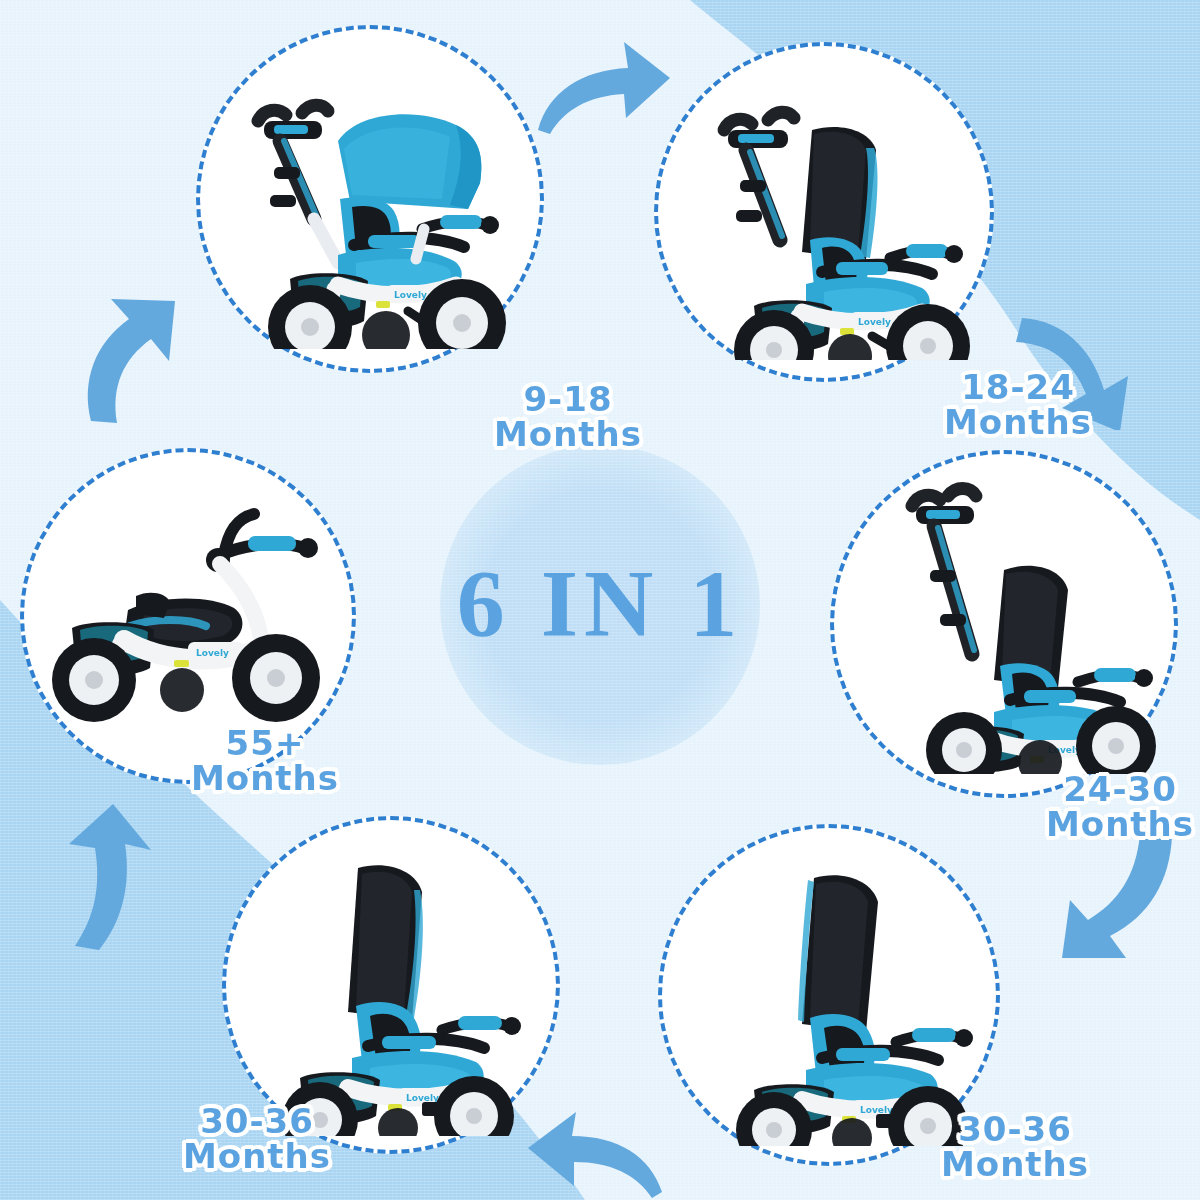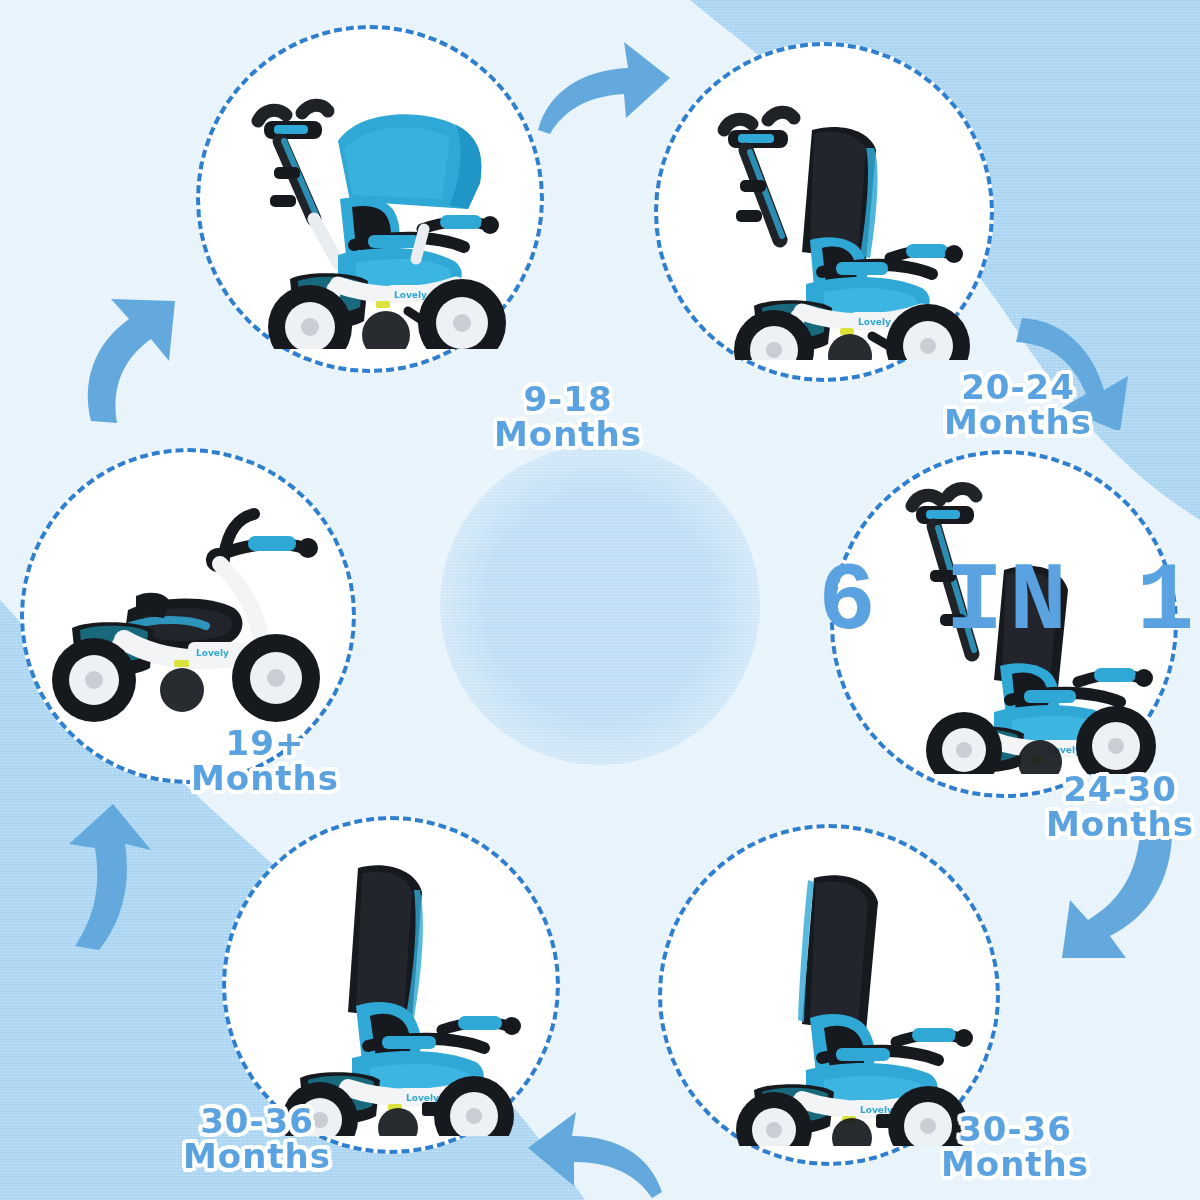--- a/index.html
+++ b/index.html
@@ -43,26 +43,26 @@
     text-align:center;
     letter-spacing:1px;
     white-space:pre-line;
     text-shadow:
       -3px -3px 0 #ffffff, 3px -3px 0 #ffffff, -3px 3px 0 #ffffff, 3px 3px 0 #ffffff,
       -4px 0 0 #ffffff, 4px 0 0 #ffffff, 0 -4px 0 #ffffff, 0 4px 0 #ffffff,
       -4px -2px 0 #ffffff, 4px 2px 0 #ffffff, 2px -4px 0 #ffffff, -2px 4px 0 #ffffff;
   }
   .center-title{
     position:absolute;
-    font-family:Liberation Mono, monospace;
+    font-family:Liberation Serif, serif;
     font-weight:700;
     font-size:96px;
     letter-spacing:6px;
     color:#5ba3e0;
-    text-align:right;
+    text-align:center;
     width:100%;
   }
   .arrow{position:absolute;}
 </style>
 </head>
 <body>
 
 <div id="stage">
 
   <svg class="bg-svg" viewBox="0 0 1200 1200">
@@ -210,21 +210,21 @@
 
         <circle cx="90" cy="282" r="40" fill="#16191d"></circle>
         <circle cx="90" cy="282" r="24" fill="#eef1f4"></circle>
         <circle cx="90" cy="282" r="8" fill="#c9ced4"></circle>
         <circle cx="244" cy="278" r="42" fill="#16191d"></circle>
         <circle cx="244" cy="278" r="25" fill="#eef1f4"></circle>
         <circle cx="244" cy="278" r="8" fill="#c9ced4"></circle>
         <circle cx="166" cy="288" r="22" fill="#16191d" opacity=".92"></circle>
       </svg>
     </div>
-    <div class="label" style="left:254px;top:328px;width:220px;">20-24
+    <div class="label" style="left:254px;top:328px;width:220px;">18-24
 Months</div>
   </div>
 
   <div class="node" style="left:830px;top:450px;width:348px;height:348px;">
     <div class="circle" style="width:348px;height:348px;"></div>
     <div class="photo" style="left:34px;top:24px;">
       <svg width="300" height="300" viewBox="0 0 300 300">
 
         <path d="M140,96 C168,86 198,94 204,116 L194,214 L130,206 Z" fill="#16191d"></path>
         <path d="M142,100 C164,94 188,100 194,116 L186,208 L138,202 Z" fill="#22262c"></path>
@@ -396,19 +396,19 @@
 
         <circle cx="62" cy="202" r="42" fill="#16191d"></circle>
         <circle cx="62" cy="202" r="25" fill="#eef1f4"></circle>
         <circle cx="62" cy="202" r="9" fill="#c9ced4"></circle>
         <circle cx="244" cy="200" r="44" fill="#16191d"></circle>
         <circle cx="244" cy="200" r="26" fill="#eef1f4"></circle>
         <circle cx="244" cy="200" r="9" fill="#c9ced4"></circle>
         <circle cx="150" cy="212" r="22" fill="#16191d" opacity=".92"></circle>
       </svg>
     </div>
-    <div class="label" style="left:130px;top:278px;width:230px;">19+
+    <div class="label" style="left:130px;top:278px;width:230px;">55+
 Months</div>
   </div>
 
   <div class="center-title" style="left:0;top:548px;">6 IN 1</div>
 
 </div>
 
 </body></html>

